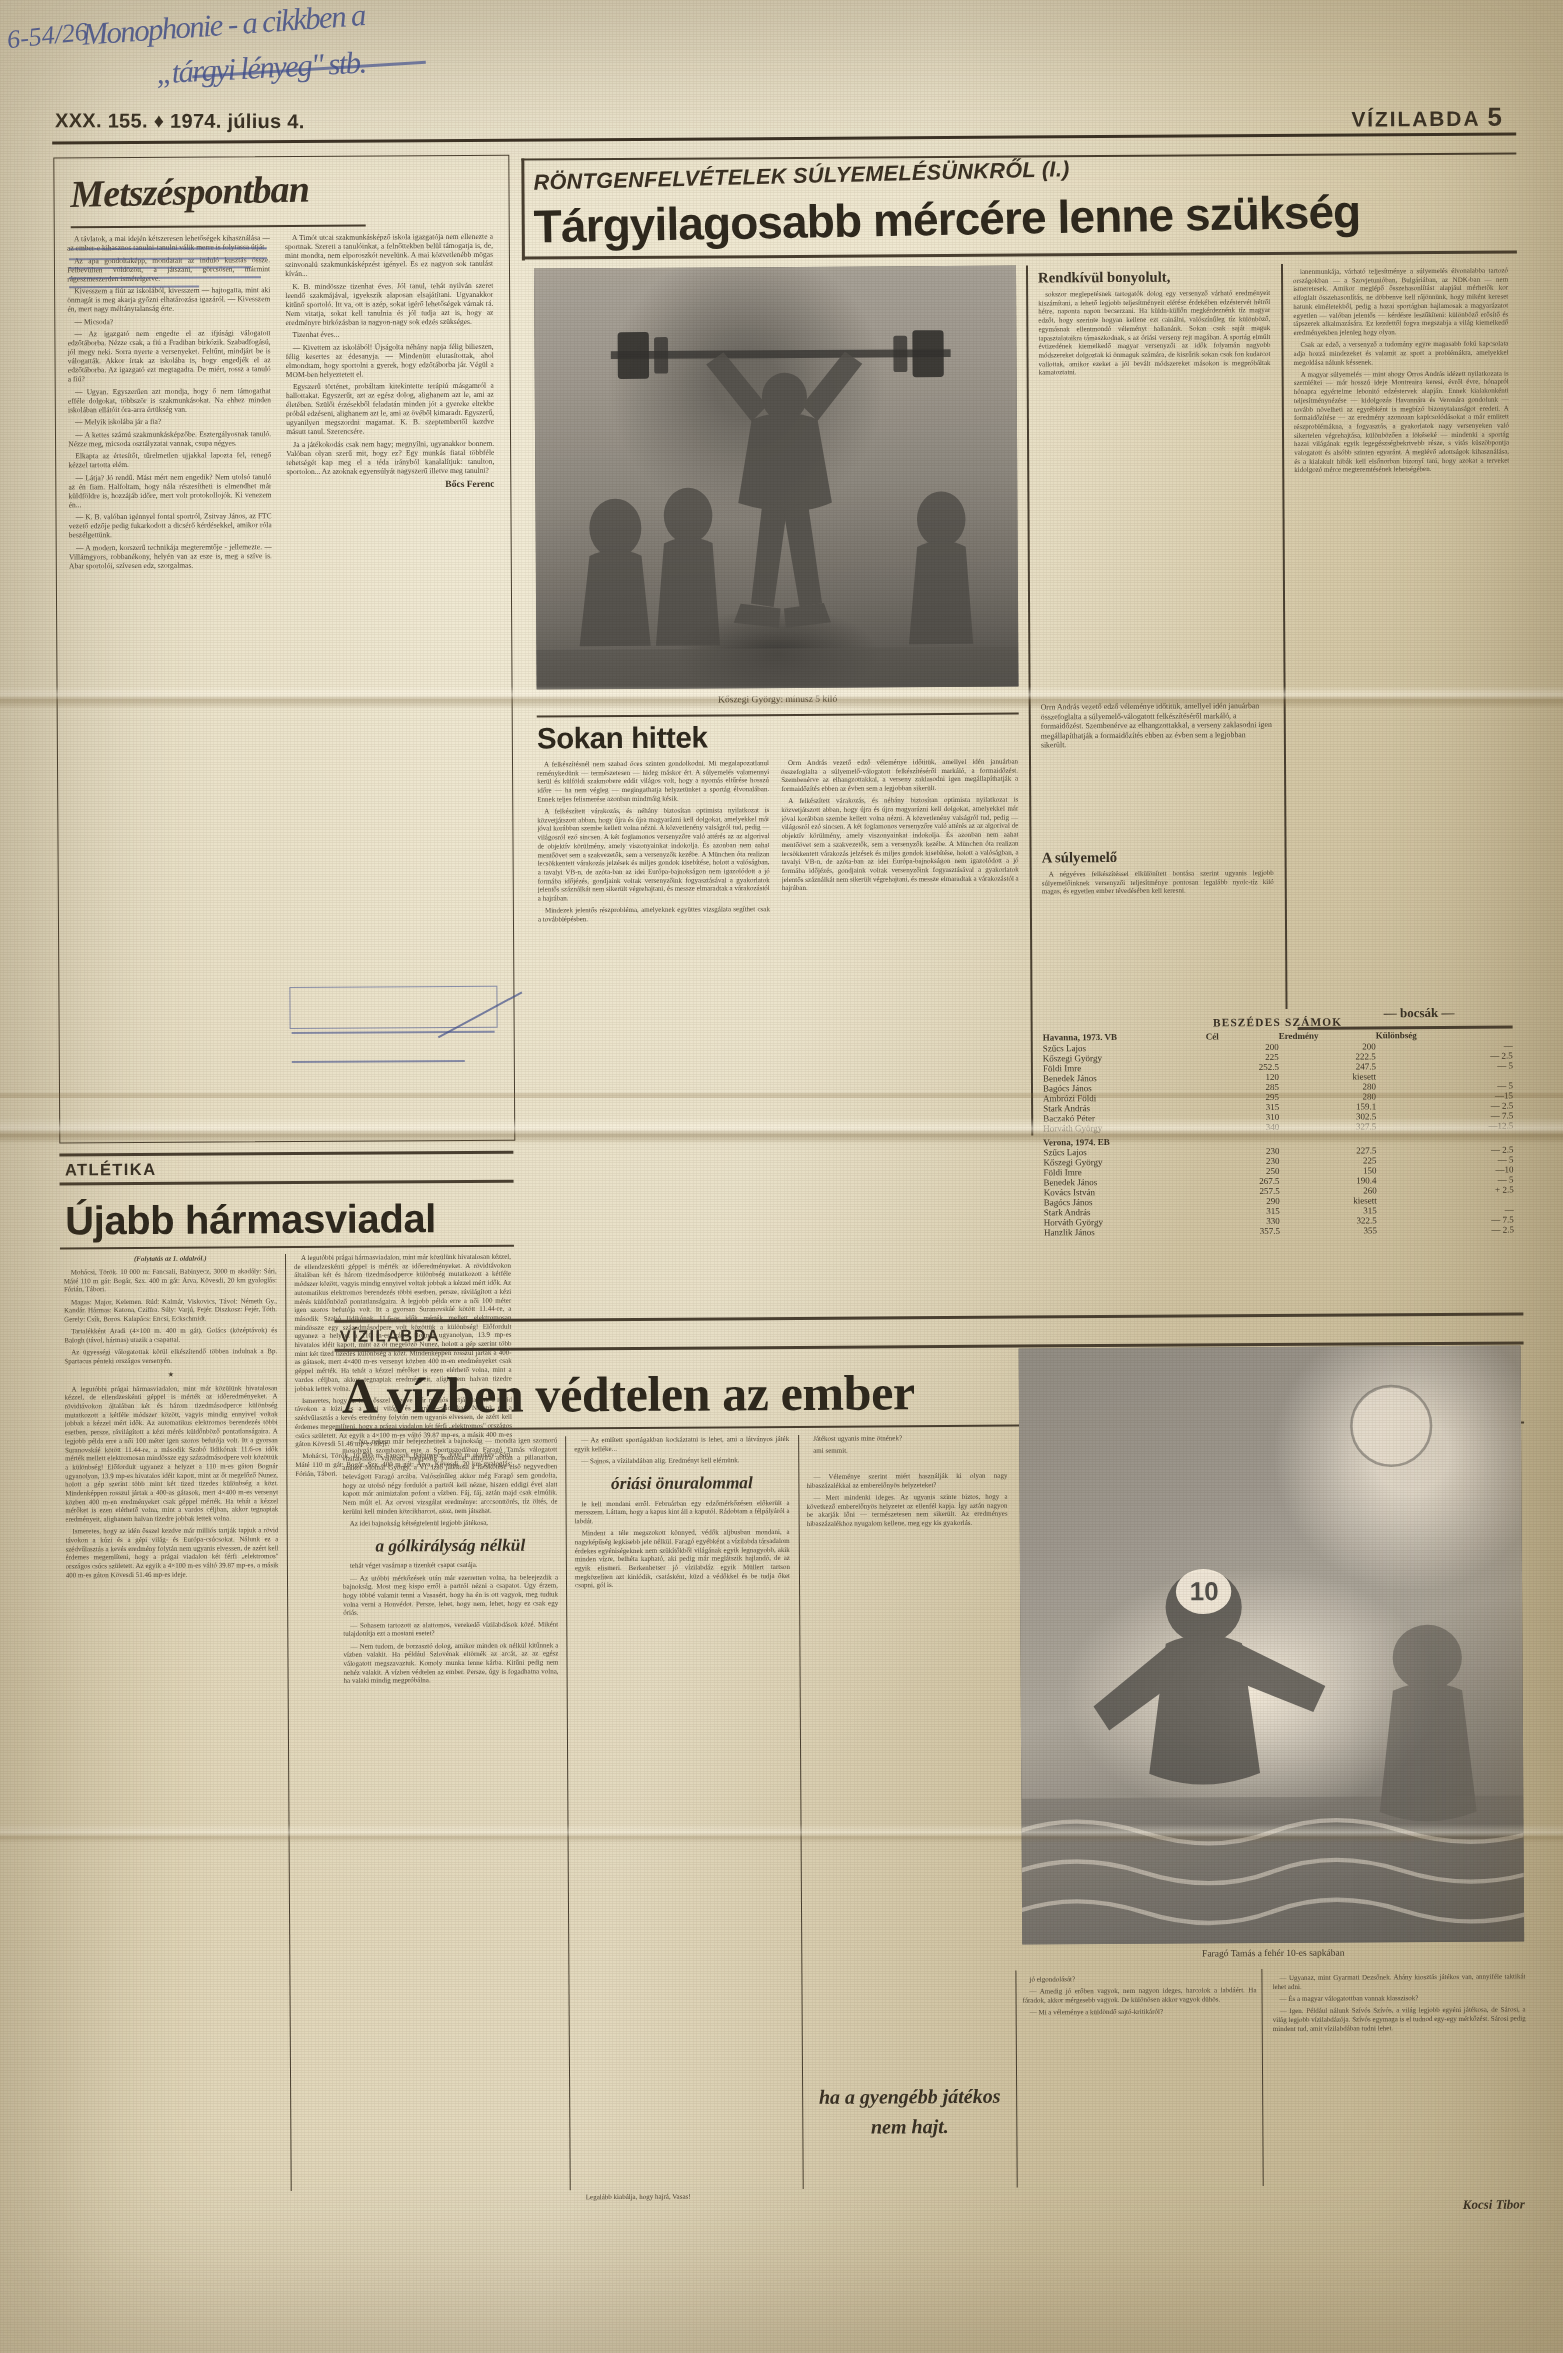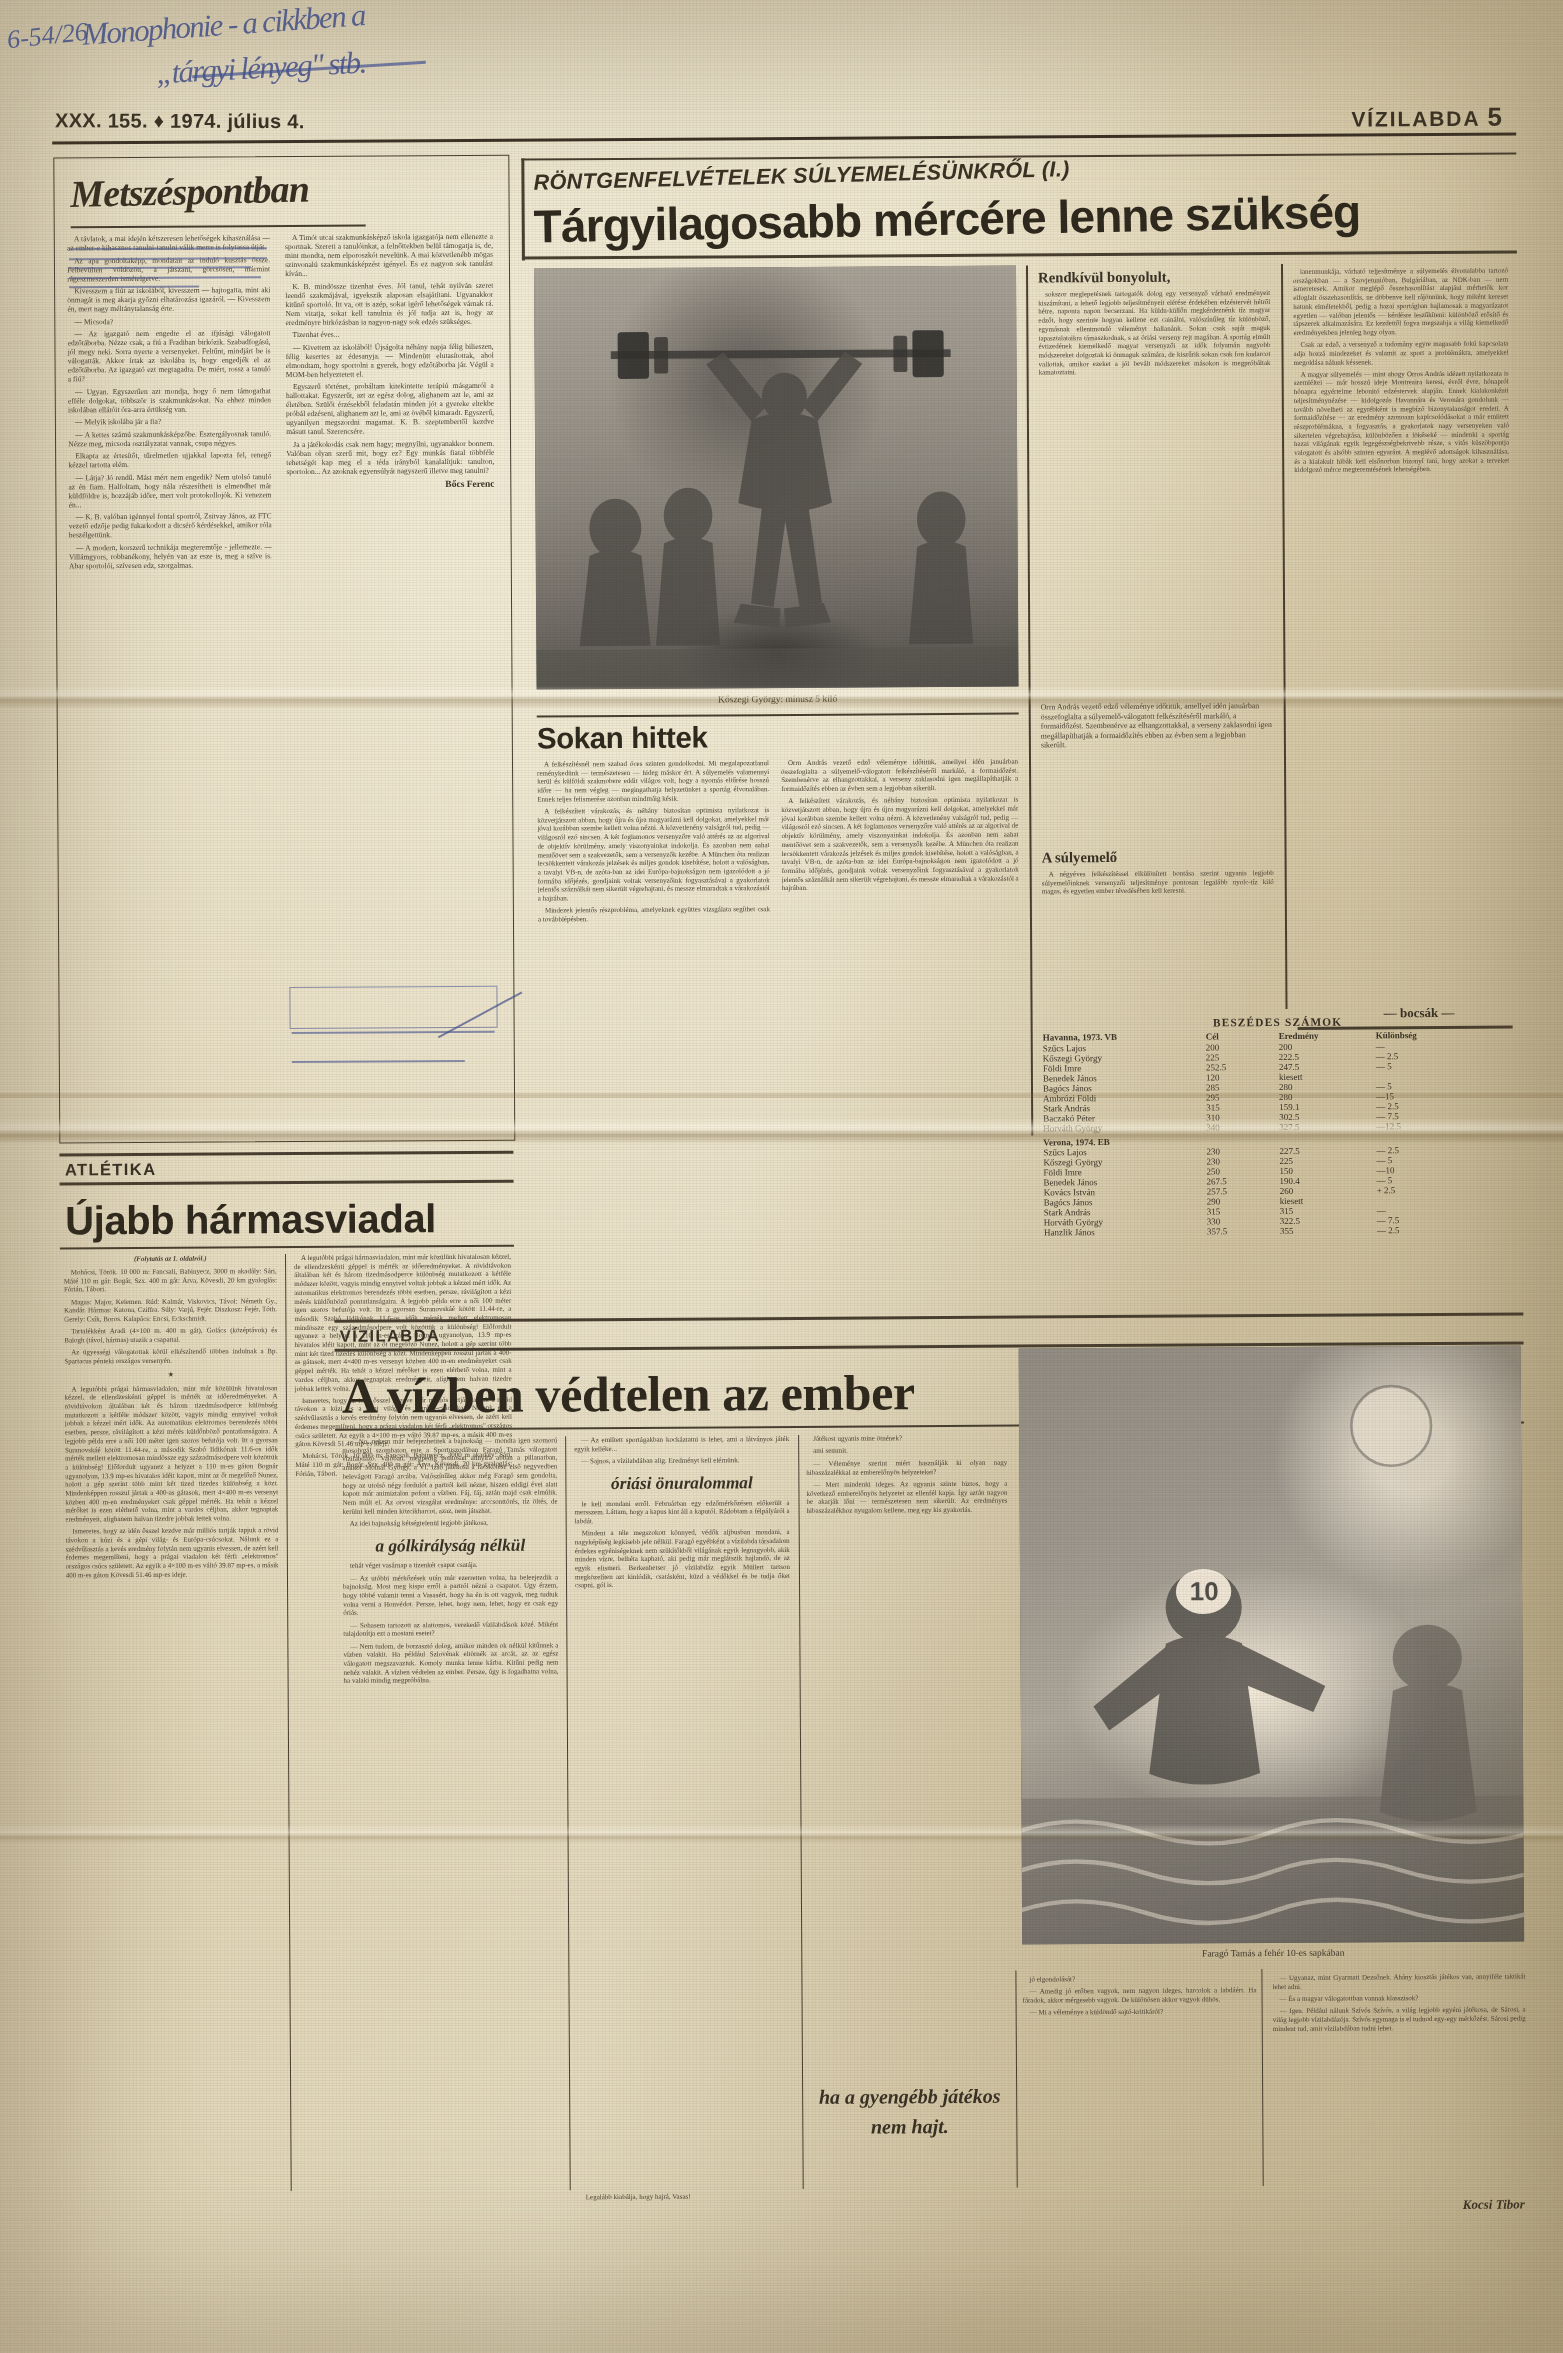--- a/index.html
+++ b/index.html
@@ -106,21 +106,21 @@
     position:absolute;overflow:hidden;
     background:#6d6450;
     filter:grayscale(1) sepia(.28) contrast(.95);
   }
   .photo .ph-inner{position:absolute;inset:0;}
 
   
   .numtable{font-family:"Liberation Serif",serif;font-size:9px;color:#3c3426;width:100%;border-collapse:collapse;}
   .numtable th{font-weight:bold;text-align:left;padding:0 0 1.7px 0;font-size:9px;}
   .numtable td{padding:0;white-space:nowrap;}
-  .numtable td.n{text-align:left;}
+  .numtable td.n{text-align:right;}
   .tbl-title{font-family:"Liberation Serif",serif;font-weight:bold;font-size:11.3px;letter-spacing:1.2px;text-align:center;color:#3a3125;}
 
   
   .hand{
     position:absolute;z-index:70;color:#3d4a85;opacity:.82;
     font-family:"Liberation Serif",serif;font-style:italic;
     pointer-events:none;
   }
   .hw-line{position:absolute;background:#44538f;opacity:.7;z-index:70;}
   .ul-blue{position:absolute;background:#4a5793;opacity:.62;z-index:40;height:1.7px;}
@@ -478,21 +478,21 @@
     <div style="text-indent:7px;margin-bottom:3.5px;">— Az említett sportágakban kockáztatni is lehet, ami a látványos játék egyik kelléke...</div>
     <div style="text-indent:7px;margin-bottom:3.5px;">— Sajnos, a vízilabdában alig. Eredményt kell elérnünk.</div>
     <div class="sub-it" style="margin:7px 0 5.2px 0;">óriási önuralommal</div>
     <div style="text-indent:7px;margin-bottom:3.5px;">le kell mondani erről. Februárban egy edzőmérkőzésen előkerült a mersszem. Láttam, hogy a kapus kint áll a kaputól. Rádobtam a félpályáról a labdát.</div>
     <div style="text-indent:7px;">Mindent a téle megszokott könnyed, védők aljbusban mondani, a nagyképűség legkisebb jele nélkül. Faragó egyébként a vízilabda társadalom érdekes egyéniségeknek nem szükítőkből világának egyik legnagyobb, akik minden vízre, belhéta kapható, aki pedig már meglátszik hajlandó, de az egyik elismeri. Berkenhetser jó vízilabdáz egyik Müllert tartson megközelíten azt kinlódik, csatásként, küzd a védőkkel és be tudja őket csapni, gól is.</div>
   </div>
 
   <div class="rule" style="position:absolute;left:742px;top:1329px;width:0.9px;height:754px;"></div>
   <div class="body-col tiny" style="position:absolute;left:750px;top:1329px;width:201px;height:754px;overflow:hidden;">
     <div style="text-indent:7px;margin-bottom:3.5px;">Játékost ugyanis mine ötnének?</div>
-    <div style="text-indent:7px;margin-bottom:4px;">ami semmit.</div>
+    <div style="text-indent:7px;margin-bottom:17px;">ami semmit.</div>
     <div style="text-indent:7px;margin-bottom:3.5px;">— Véleménye szerint miért használják ki olyan nagy hibaszázalékkal az emberelőnyös helyzeteket?</div>
     <div style="text-indent:7px;">— Mert mindenki ideges. Az ugyanis szinte biztos, hogy a következő emberelőnyös helyzetet az ellenfél kapja. Így aztán nagyon be akarják lőni — természetesen nem sikerült. Az eredményes hibaszázalékhoz nyugalom kellene, meg egy kis gyakorlás.</div>
   </div>
 
   <div class="rule" style="position:absolute;left:956px;top:1866px;width:0.9px;height:217px;"></div>
   <div class="body-col tiny" style="position:absolute;left:963px;top:1329px;width:0px;height:0px;overflow:hidden;"></div>
 
   <div class="body-col tiny" style="position:absolute;left:963px;top:1871px;width:234px;height:217px;overflow:hidden;">
     <div style="text-indent:7px;margin-bottom:3.5px;">jó elgondolását?</div>
     <div style="text-indent:7px;margin-bottom:3.5px;">— Amedig jó erőben vagyok, nem nagyon ideges, harcolok a labdáért. Ha fáradok, akkor mérgesebb vagyok. De különösen akkor vagyok dühös.</div>

